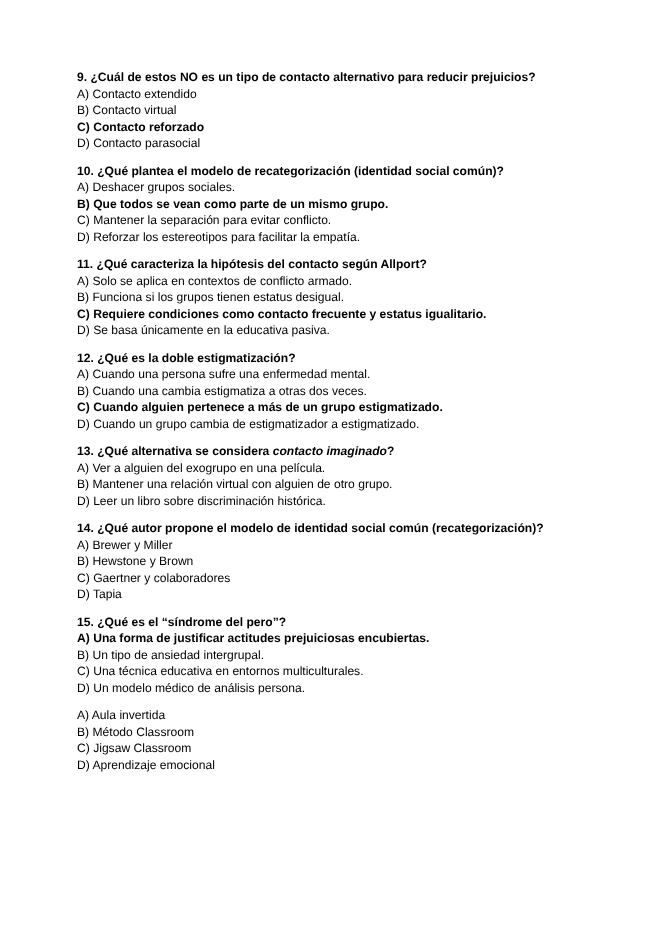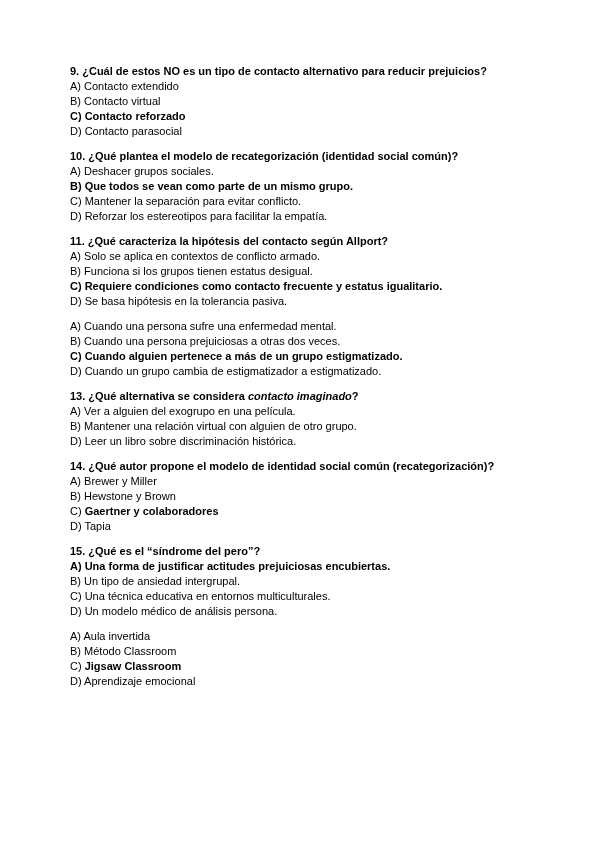--- a/index.html
+++ b/index.html
@@ -30,21 +30,21 @@
     font-weight: 700;
     white-space: nowrap;
   }
   .q-option {
     white-space: nowrap;
   }
   .q-option.em-full {
     font-weight: 700;
   }
   .q-option.em-text .opt-text {
-    font-weight: 700;
+    font-weight: 400;
   }
   .q-title .italic {
     font-style: italic;
   }
 </style>
 </head>
 <body>
 
 <main class="page">
     <div class="question-block">
@@ -59,25 +59,26 @@
       <div class="q-option"><span class="opt-label">A)</span> <span class="opt-text">Deshacer grupos sociales.</span></div>
       <div class="q-option em-full"><span class="opt-label">B)</span> <span class="opt-text">Que todos se vean como parte de un mismo grupo.</span></div>
       <div class="q-option"><span class="opt-label">C)</span> <span class="opt-text">Mantener la separación para evitar conflicto.</span></div>
       <div class="q-option"><span class="opt-label">D)</span> <span class="opt-text">Reforzar los estereotipos para facilitar la empatía.</span></div>
     </div>
     <div class="question-block">
       <div class="q-title"><span>11. ¿Qué caracteriza la hipótesis del contacto según Allport?</span></div>
       <div class="q-option"><span class="opt-label">A)</span> <span class="opt-text">Solo se aplica en contextos de conflicto armado.</span></div>
       <div class="q-option"><span class="opt-label">B)</span> <span class="opt-text">Funciona si los grupos tienen estatus desigual.</span></div>
       <div class="q-option em-full"><span class="opt-label">C)</span> <span class="opt-text">Requiere condiciones como contacto frecuente y estatus igualitario.</span></div>
-      <div class="q-option"><span class="opt-label">D)</span> <span class="opt-text">Se basa hipótesis en la tolerancia pasiva.</span></div>
+      <div class="q-option"><span class="opt-label">D)</span> <span class="opt-text">Se basa únicamente en la educativa pasiva.</span></div>
     </div>
     <div class="question-block">
+      <div class="q-title"><span>12. ¿Qué es la doble estigmatización?</span></div>
       <div class="q-option"><span class="opt-label">A)</span> <span class="opt-text">Cuando una persona sufre una enfermedad mental.</span></div>
-      <div class="q-option"><span class="opt-label">B)</span> <span class="opt-text">Cuando una persona prejuiciosas a otras dos veces.</span></div>
+      <div class="q-option"><span class="opt-label">B)</span> <span class="opt-text">Cuando una cambia estigmatiza a otras dos veces.</span></div>
       <div class="q-option em-full"><span class="opt-label">C)</span> <span class="opt-text">Cuando alguien pertenece a más de un grupo estigmatizado.</span></div>
       <div class="q-option"><span class="opt-label">D)</span> <span class="opt-text">Cuando un grupo cambia de estigmatizador a estigmatizado.</span></div>
     </div>
     <div class="question-block">
       <div class="q-title"><span>13. ¿Qué alternativa se considera </span><span class="italic">contacto imaginado</span><span>?</span></div>
       <div class="q-option"><span class="opt-label">A)</span> <span class="opt-text">Ver a alguien del exogrupo en una película.</span></div>
       <div class="q-option"><span class="opt-label">B)</span> <span class="opt-text">Mantener una relación virtual con alguien de otro grupo.</span></div>
       <div class="q-option"><span class="opt-label">D)</span> <span class="opt-text">Leer un libro sobre discriminación histórica.</span></div>
     </div>
     <div class="question-block">

